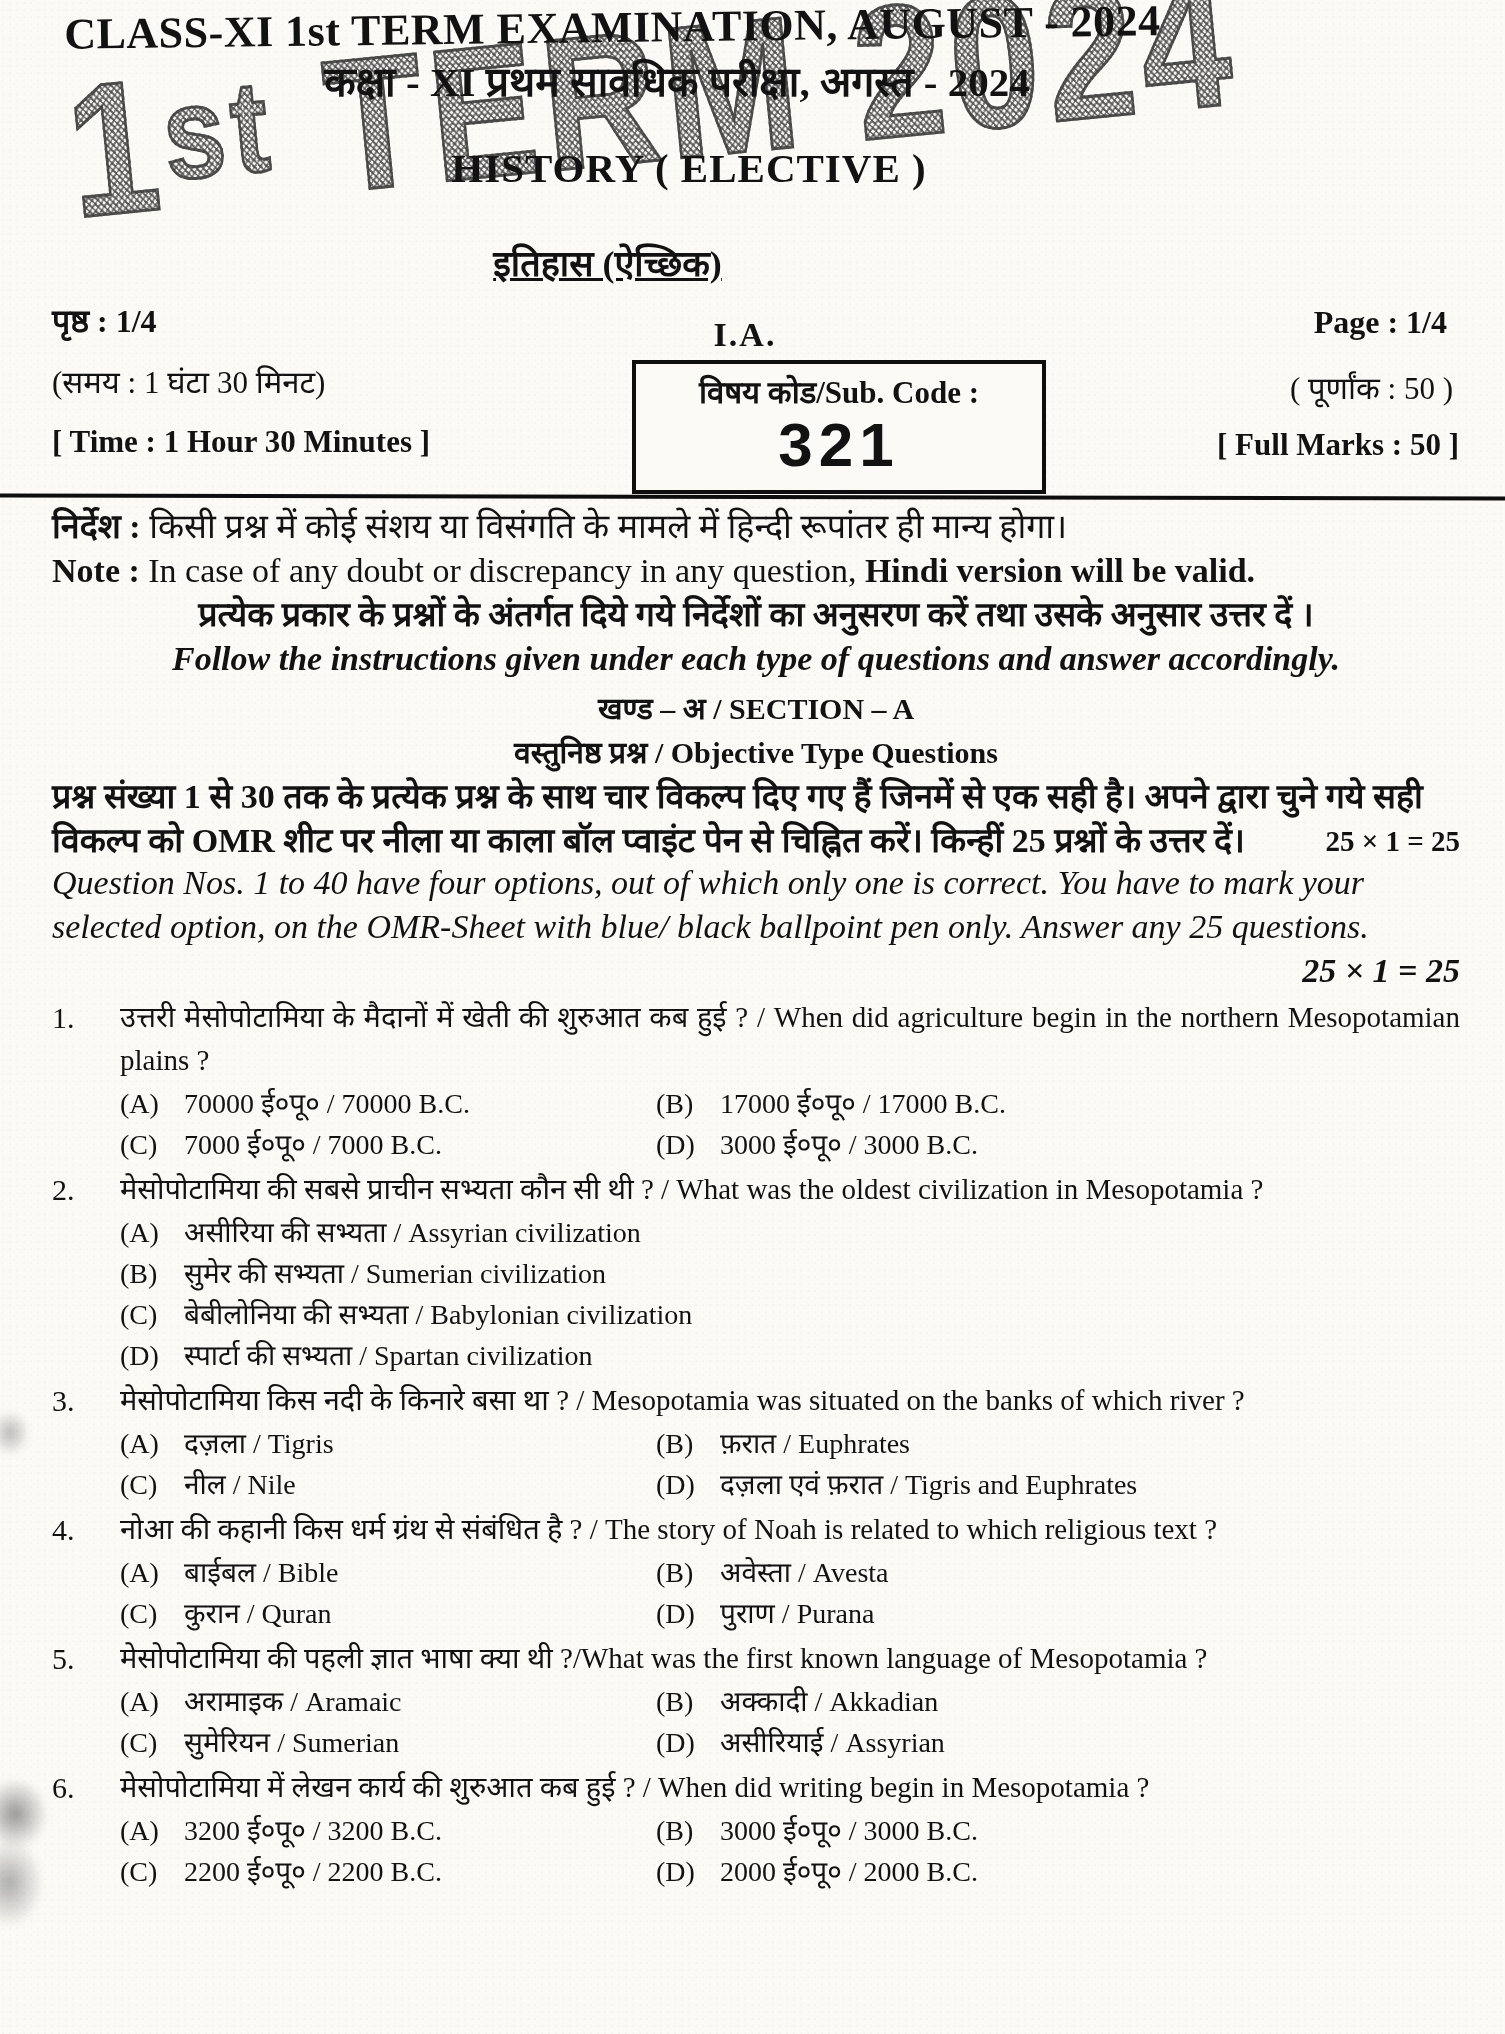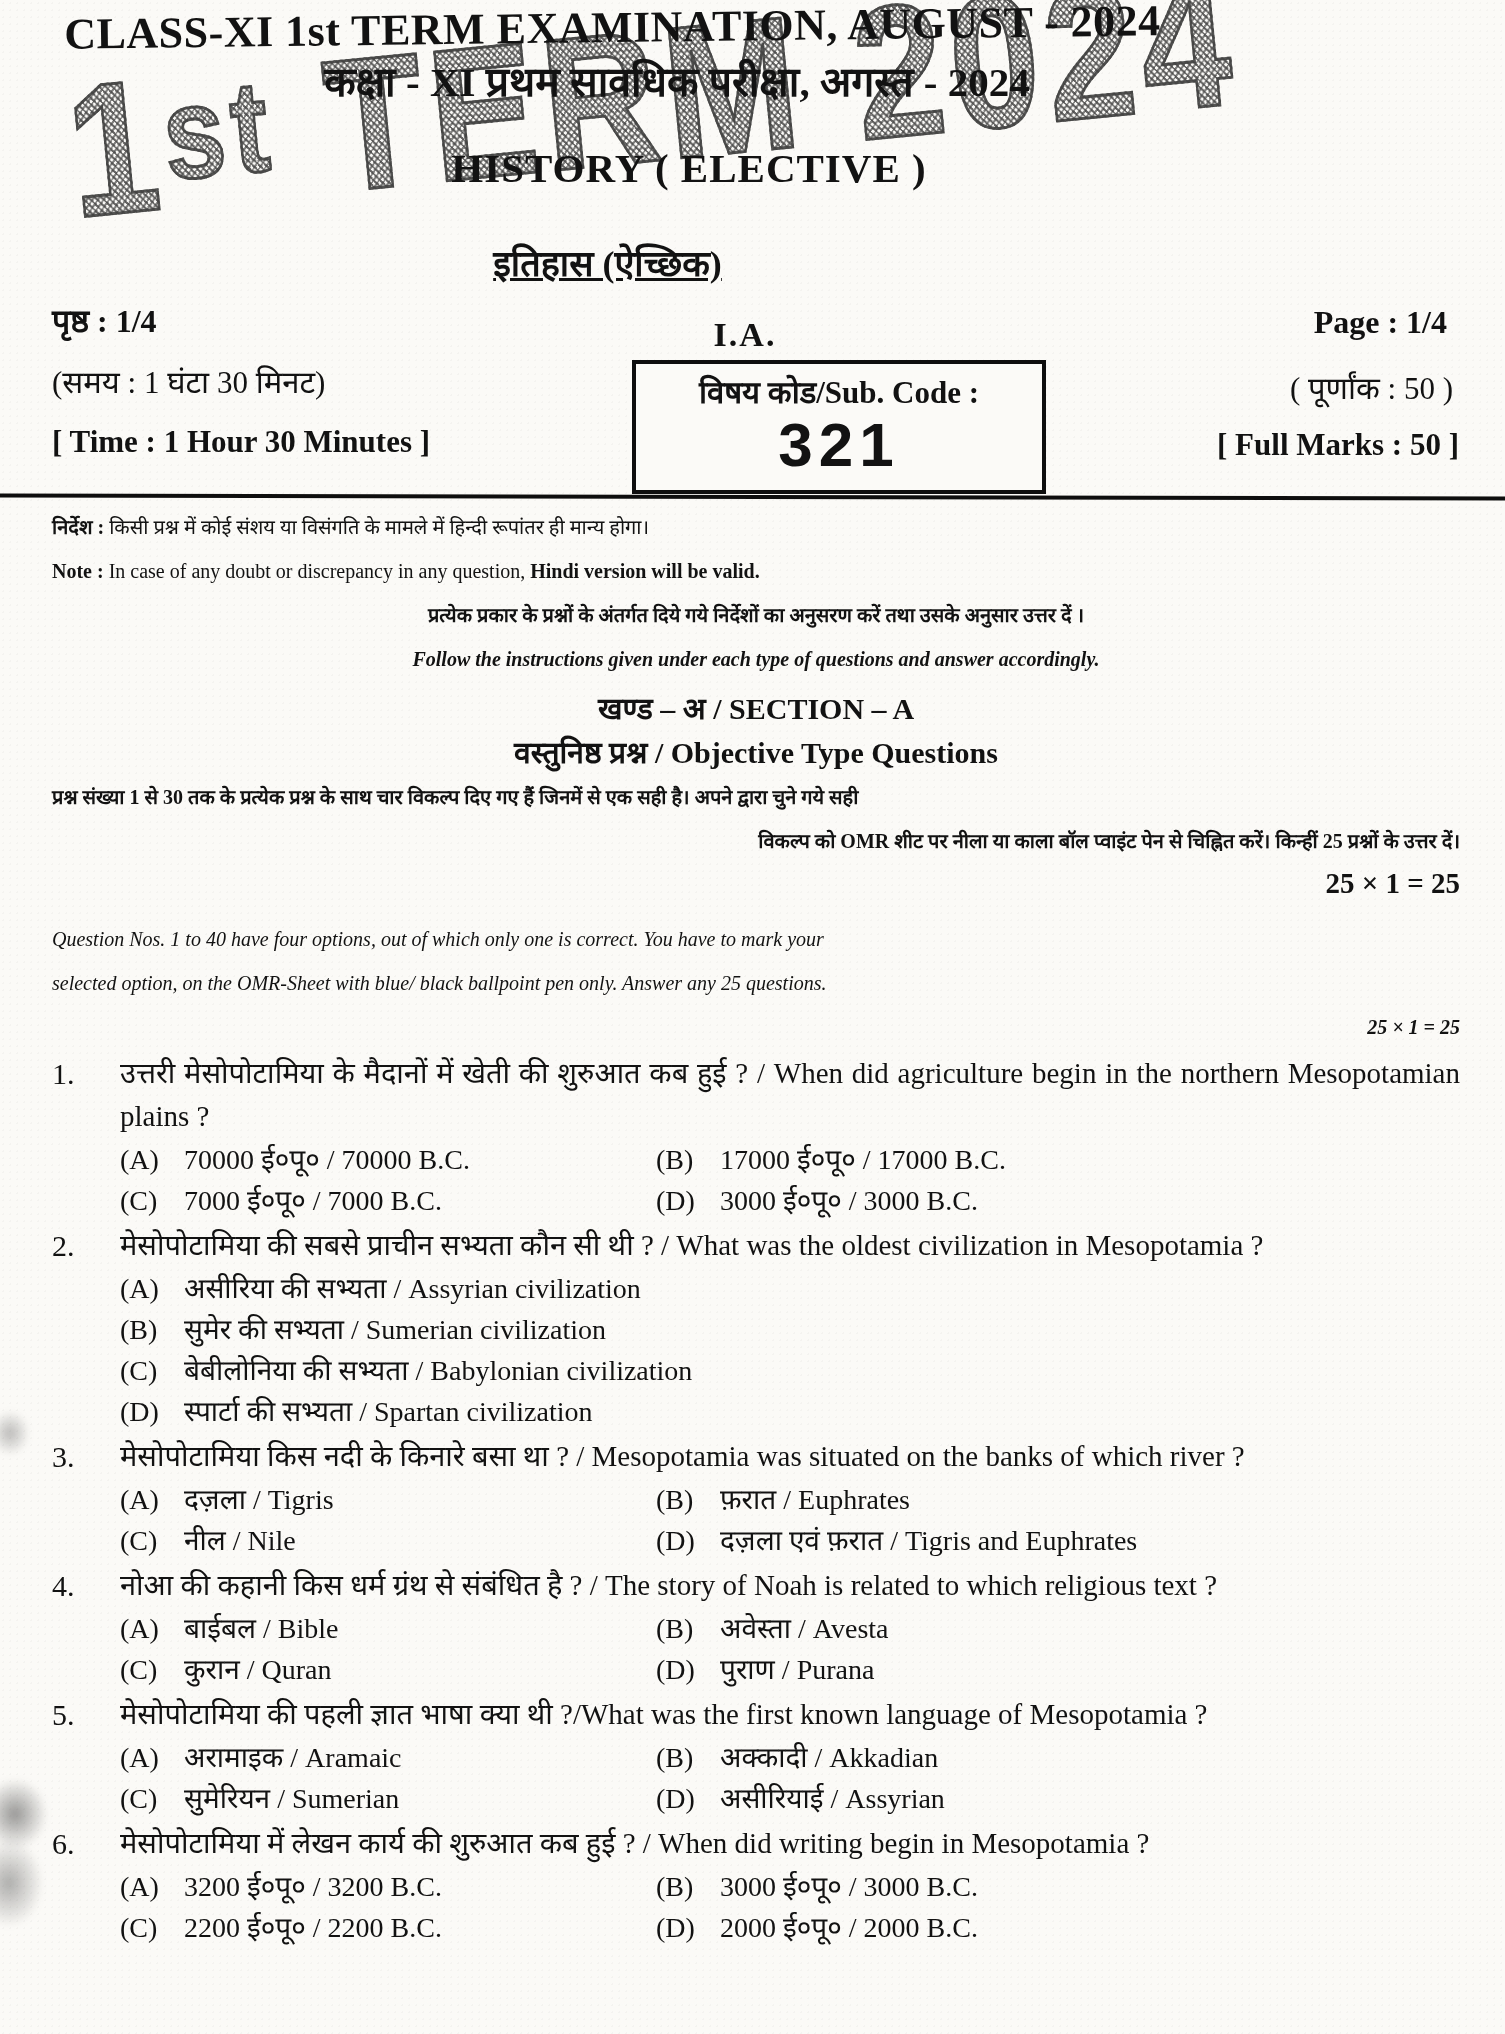--- a/index.html
+++ b/index.html
@@ -46,29 +46,29 @@
   .m-marks-en{right:46px;top:427px;font-weight:bold;}
   .code-box{
     position:absolute;z-index:2;left:632px;top:360px;width:414px;height:134px;
     border:4px solid #0e0e0e;background:#fbfaf7;text-align:center;box-sizing:border-box;
   }
   .code-label{font-size:31px;font-weight:bold;margin-top:6px;}
   .code-value{font-family:"Liberation Sans","DejaVu Sans",sans-serif;font-weight:bold;font-size:62px;line-height:66px;letter-spacing:6px;}
   .rule{position:absolute;z-index:1;left:0;top:495px;width:1505px;height:4px;background:#0e0e0e;transform:rotate(.12deg);}
   
   .body{position:absolute;z-index:1;top:506px;left:52px;right:45px;}
-  .body p{margin:0 0 2px;font-size:20px;line-height:42px;}
+  .body p{margin:0 0 2px;font-size:34px;line-height:42px;}
   .dir-hi b,.note-en b{font-weight:bold;}
   .note-en{font-size:29px;}
   .follow-hi{text-align:center;font-weight:bold;}
   .follow-en{text-align:center;font-style:italic;font-weight:bold;margin-bottom:8px !important;}
   .sec-head{text-align:center;font-weight:bold;margin-top:4px !important;font-size:30px !important;}
   .sec-sub{text-align:center;font-weight:bold;margin-bottom:2px !important;font-size:30px !important;}
   .instr-hi{font-weight:bold;text-align:justify;}
-  .line-flex{display:flex;justify-content:space-between;align-items:flex-end;margin-bottom:14px;flex-direction:column;}
+  .line-flex{display:flex;justify-content:space-between;align-items:flex-start;margin-bottom:0;}
   .line-flex p{margin:0;}
   .formula{font-weight:bold;font-size:29px;line-height:42px;white-space:nowrap;}
   .instr-en{font-style:italic;text-align:justify;}
   .formula-right{text-align:right;font-style:italic;font-weight:bold;margin-bottom:4px !important;}
   
   .question{display:flex;margin-top:3px;}
   .qnum{width:68px;flex:0 0 68px;font-size:30px;line-height:43px;}
   .qbody{flex:1;min-width:0;}
   .qtext{font-size:29px;line-height:43px;text-align:justify;}
   .opts{display:grid;margin-top:1px;}

